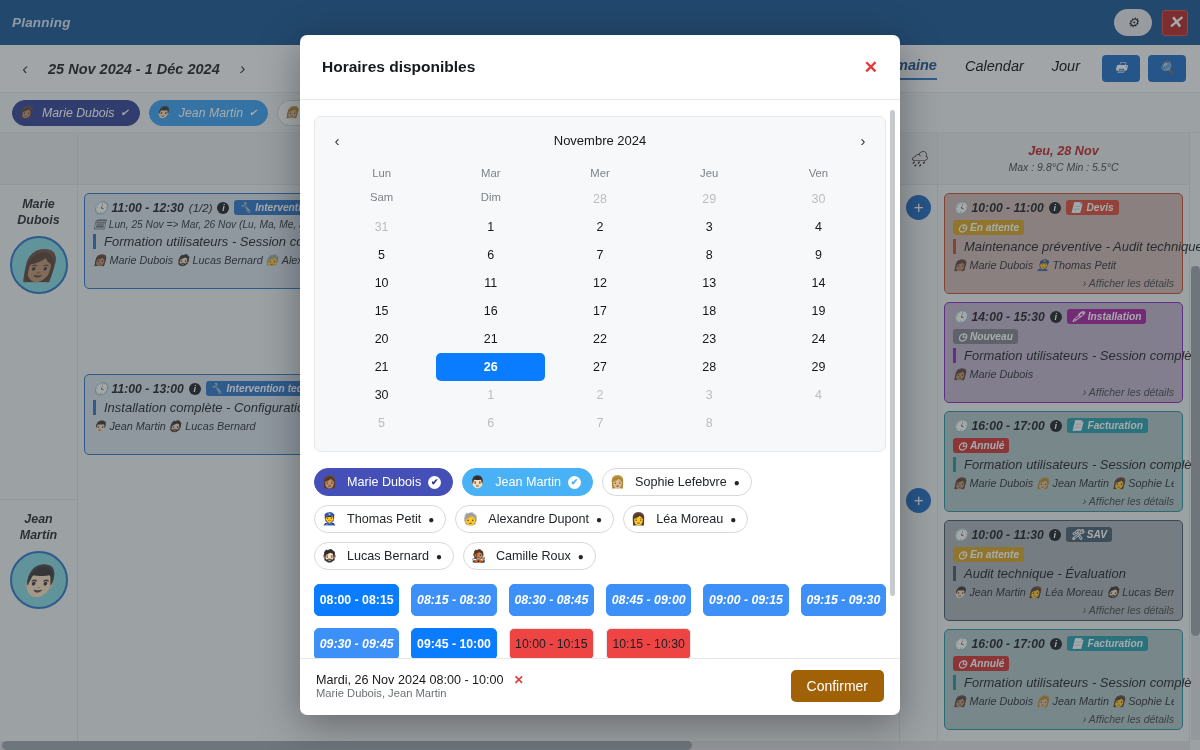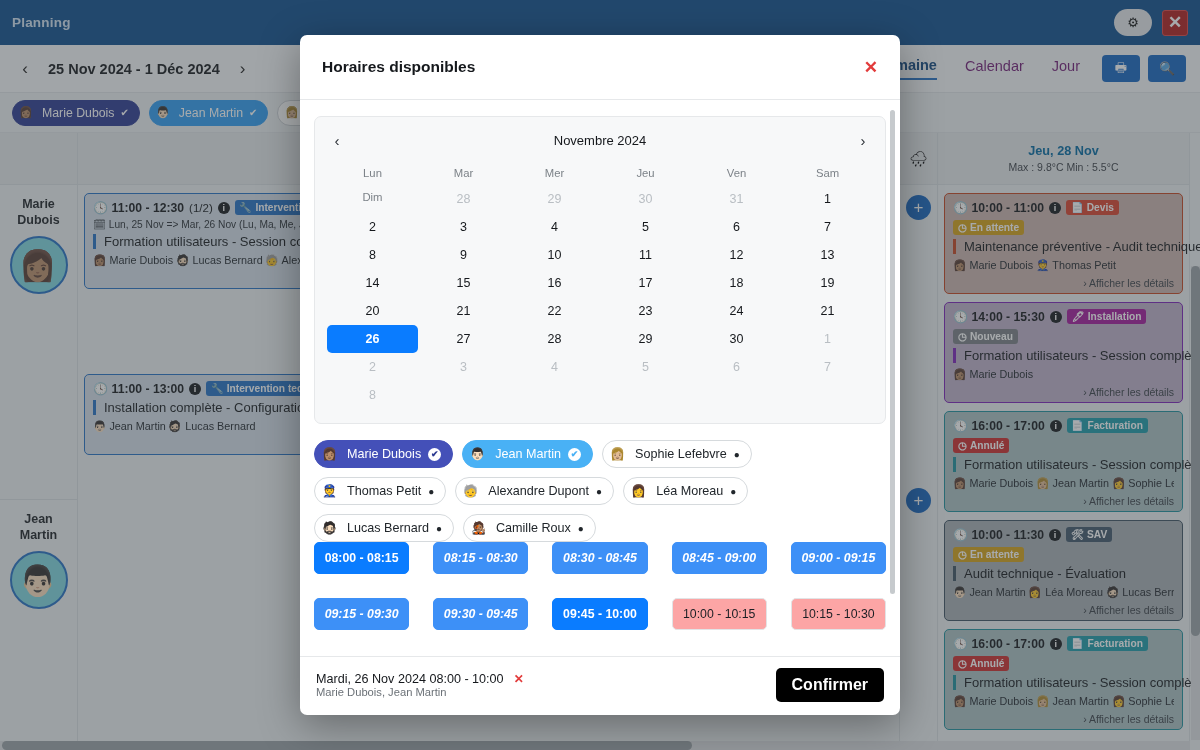--- a/index.html
+++ b/index.html
@@ -5,21 +5,21 @@
   * { box-sizing: border-box; margin: 0; padding: 0; }
   html, body { width: 1200px; height: 750px; overflow: hidden; }
   body {
     font-family: "Liberation Sans", sans-serif;
     background: #ffffff;
     -webkit-font-smoothing: antialiased;
   }
   #root { position: relative; width: 1200px; height: 750px; overflow: hidden; }
 
   
-  .app { position: absolute; inset: 0; background: #e9ecef; }
+  .app { position: absolute; inset: 0; background: #e9ecef; font-style: italic; }
 
   .titlebar {
     height: 45px; background: #0e4d8c; display: flex; align-items: center;
     padding: 0 12px; position: relative;
   }
   .titlebar-title { color: #cfe0f0; font-size: 13.5px; font-weight: 600; letter-spacing: .2px; }
   .titlebar-right { margin-left: auto; display: flex; align-items: center; gap: 10px; }
   .gear-btn {
     width: 38px; height: 27px; border-radius: 14px; background: #e3e6ea;
     display: flex; align-items: center; justify-content: center; font-size: 13px; color: #111;
@@ -31,21 +31,21 @@
     border: 1px solid #d44; 
   }
 
   .toolbar {
     height: 48px; background: #f5f6f7; display: flex; align-items: center;
     padding: 0 14px; border-bottom: 1px solid #dfe2e5;
   }
   .nav-arrow { font-size: 17px; color: #222; width: 22px; text-align: center; }
   .date-range { font-size: 14.5px; font-weight: 700; color: #15181c; margin: 0 12px; white-space: nowrap; }
   .tabs { margin-left: auto; display: flex; align-items: center; gap: 28px; margin-right: 22px; }
-  .tab { font-size: 14.5px; color: #701a75; padding-bottom: 5px; white-space: nowrap;}
+  .tab { font-size: 14.5px; color: #000000; padding-bottom: 5px; white-space: nowrap;}
   .tab.active { color: #10467f; font-weight: 600; border-bottom: 2.5px solid #2470c4; }
   .icon-btn {
     width: 38px; height: 27px; border-radius: 4px; background: #1565c0; color: #fff;
     display: flex; align-items: center; justify-content: center; font-size: 13px;
   }
   .icon-btn + .icon-btn { margin-left: 8px; }
   .tool-icons { display: flex; }
 
   .chipbar {
     height: 40px; background: #eceff1; display: flex; align-items: center;
@@ -71,21 +71,21 @@
   .tech-cell.r2 { height: 265px; }
   .tech-name { font-size: 12.5px; font-weight: 700; color: #1b1f24; line-height: 1.25; }
   .tech-av {
     width: 58px; height: 58px; border-radius: 50%; margin: 8px auto 0;
     border: 2.5px solid #2470c4; display: flex; align-items: center;
     justify-content: center; font-size: 30px; overflow: hidden; background: #7fd6df;
   }
   .daycol { flex: none; border-right: 1px solid #d8dce0; position: relative; }
   .day-head { height: 52px; background: #e4e7ea; border-bottom: 1px solid #d8dce0;
      display: flex; flex-direction: column; align-items: center; justify-content: center;}
-  .day-title { font-size: 12.7px; font-weight: 700; color: #0369a1; }
+  .day-title { font-size: 12.7px; font-weight: 700; color: #b91c1c; }
   .day-weather { font-size: 10.5px; color: #3a3f45; margin-top: 3px; }
   .weather-col { width: 38px; flex: none; border-right: 1px solid #d8dce0; }
   .weather-icon-cell { height: 52px; display:flex; align-items:center; justify-content:center;
      background:#e4e7ea; border-bottom: 1px solid #d8dce0; font-size: 15px; }
   .add-btn { width: 25px; height: 25px; border-radius: 50%; background: #1565c0; color: #fff;
      display:flex; align-items:center; justify-content:center; font-size: 17px; margin: 10px auto 0; line-height: 0;}
   .slot { padding: 8px 6px; }
 
   .ev {
     border: 1.5px solid #2470c4; border-radius: 5px; padding: 6px 8px 4px;
@@ -129,21 +129,21 @@
 
   .segctl { display: flex; gap: 8px; margin-bottom: 16px; padding: 0 1px; }
   .seg { flex: 1; height: 30px; border-radius: 5px; display: flex; align-items: center;
     justify-content: center; font-size: 12.6px; color: #2b3036; background: #f2f3f4; border: 1px solid #e3e5e7;}
   .seg.active { background: #0a7cff; color: #fff; border-color: #0a7cff; font-weight: 600;}
 
   .cal { border: 1px solid #e6e8ea; border-radius: 7px; background: #f7f8f9; padding: 10px 12px 14px; }
   .cal-head { display: flex; align-items: center; height: 26px; }
   .cal-arrow { width: 20px; text-align: center; font-size: 15px; color: #2b3036; }
   .cal-month { flex: 1; text-align: center; font-size: 13px; color: #15181c; }
-  .cal-grid { display: grid; grid-template-columns: repeat(6, 1fr); margin-top: 8px; }
+  .cal-grid { display: grid; grid-template-columns: repeat(5, 1fr); margin-top: 8px; }
   .cal-dow { text-align: center; font-size: 11.3px; color: #7c8288; padding: 6px 0; }
   .cal-day { text-align: center; font-size: 12.5px; color: #15181c; padding: 7px 0; }
   .cal-day.mut { color: #b9bec3; }
   .cal-day.sel { background: #0a7cff; color: #fff; font-weight: 600; border-radius: 5px; }
 
   .techrow { display: flex; flex-wrap: wrap; gap: 9px; margin-top: 16px; }
   .tchip {
     display: flex; align-items: center; gap: 7px; height: 28px; border-radius: 15px;
     padding: 0 11px 0 4px; font-size: 12.6px; background: #fff; border: 1px solid #d6dadd; color: #21262b;
   }
@@ -154,37 +154,37 @@
     color: #2b3990; font-size: 9px; display: flex; align-items: center; justify-content: center; font-weight: 700;}
   .tchip.sel-a { background: #4450b8; border-color: #4450b8; color: #fff; }
   .tchip.sel-b { background: #49b1f5; border-color: #49b1f5; color: #fff; }
   .tchip.sel-b .chk { color: #49b1f5; }
 
   .toggle-row { display: flex; align-items: center; gap: 11px; margin-top: 17px; }
   .switch { width: 34px; height: 19px; border-radius: 11px; background: #0a7cff; position: relative; flex: none;}
   .switch i { position: absolute; right: 2px; top: 2px; width: 15px; height: 15px; border-radius: 50%; background: #fff; }
   .toggle-label { font-size: 12.6px; color: #21262b; }
 
-  .slots { display: grid; grid-template-columns: repeat(5, 1fr); gap: 24px; }
+  .slots { display: grid; grid-template-columns: repeat(6, 1fr); gap: 12px; margin-top: 14px; }
   .slotbtn {
     height: 32px; border-radius: 5px; display: flex; align-items: center; justify-content: center;
-    font-size: 12.3px; background: #fca5a5; border: 1px solid #e2e4e6; color: #1b1f24;
+    font-size: 12.3px; background: #ef4444; border: 1px solid #e2e4e6; color: #1b1f24;
   }
   .slotbtn.sel { background: #3d90f7; border-color: #3d90f7; color: #fff; font-weight: 700; font-style: italic; }
   .slotbtn.edge { background: #0a7cff; border-color: #0a7cff; color: #fff; font-weight: 700; }
 
   .modal-foot {
     flex: none; border-top: 1px solid #e6e8ea; padding: 11px 16px 13px; display: flex; align-items: center;
   }
   .foot-l { display: flex; flex-direction: column; }
   .foot-sel { font-size: 12.6px; color: #15181c; display: flex; align-items: center; gap: 10px; }
   .foot-x { color: #e23b3b; font-size: 12px; font-weight: 700; }
   .foot-people { font-size: 11.2px; color: #6b7177; }
   .confirm-btn {
-    margin-left: auto; background: #000000; color: #fff; font-size: 16px; font-weight: 700;
+    margin-left: auto; background: #a16207; color: #fff; font-size: 14px; font-weight: 400;
     border-radius: 5px; padding: 8px 16px; border: none;
   }
 </style>
 </head>
 <body>
 
 <div id="root">
 
   <div class="app">
 

